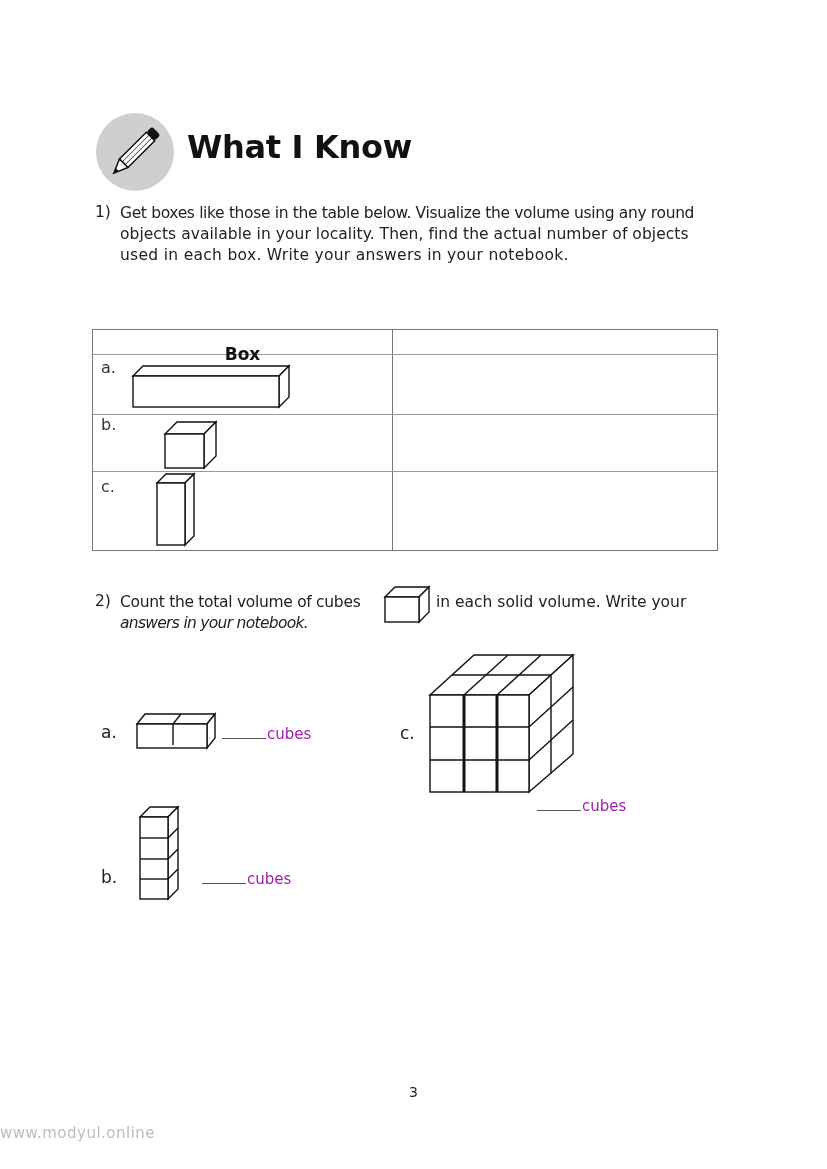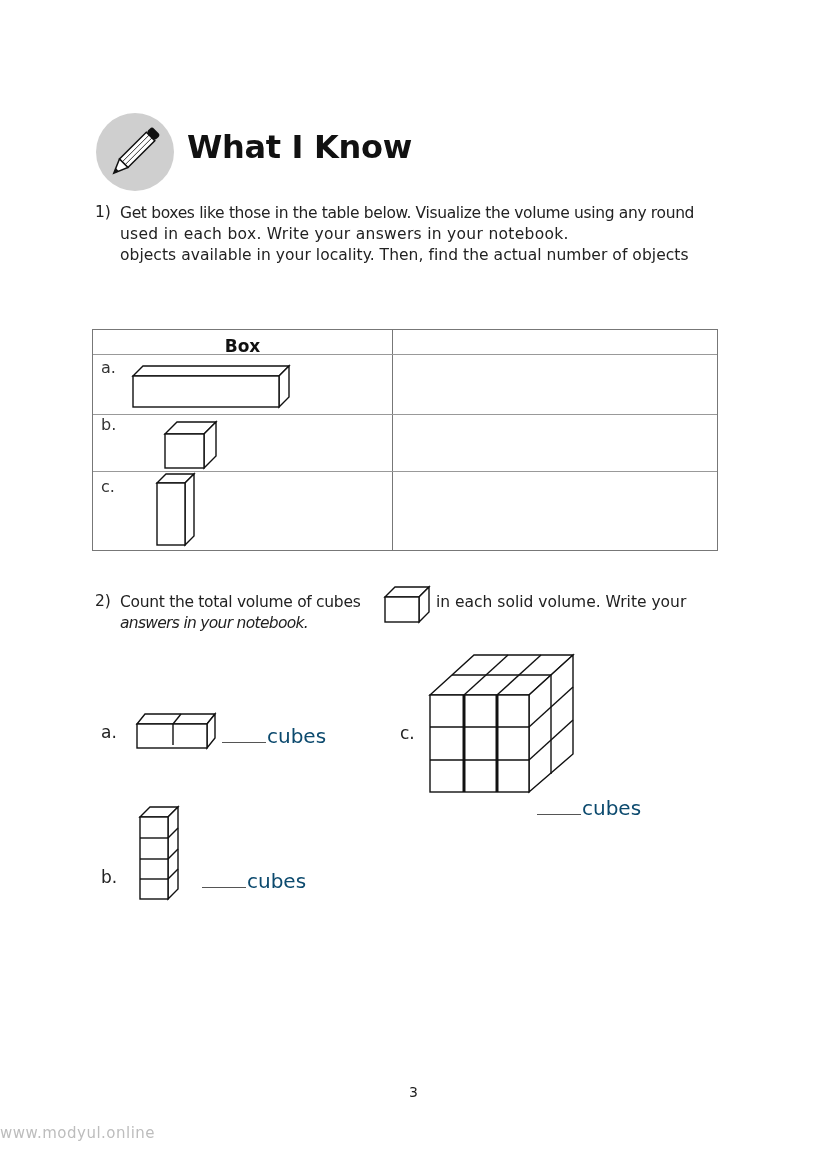--- a/index.html
+++ b/index.html
@@ -9,26 +9,26 @@
 
   .icon-circle { left: 96px; top: 113px; width: 78px; height: 78px; border-radius: 50%; background: #cfcfcf; }
   .section-title { left: 187px; top: 128px; font-size: 32px; font-weight: bold; letter-spacing: -0.3px; color: #111; }
 
   .q-num { font-size: 15.5px; color: #222; }
   .q-text { font-size: 15.5px; color: #222; line-height: 21px; }
 
   .tbl { left: 92px; top: 329px; width: 626px; height: 222px; border: 1px solid #777; box-sizing: border-box; }
   .tbl .vline { position: absolute; left: 299px; top: 0; bottom: 0; border-left: 1px solid #777; }
   .tbl .hline { position: absolute; left: 0; right: 0; border-top: 1px solid #999; }
-  .tbl .hdr { position: absolute; top: 6px; font-size: 17px; font-weight: bold; text-align: center; color: #111; }
+  .tbl .hdr { position: absolute; top: 14px; font-size: 17px; font-weight: bold; text-align: center; color: #111; }
   .row-label { position: absolute; font-size: 16px; color: #333; }
 
   .lbl-big { font-size: 17px; color: #222; }
   .blank { display: inline-block; width: 44px; border-bottom: 1.6px solid #555; margin-right: 1px; vertical-align: baseline; }
-  .cubes-text { font-size: 20px; color: #0c4a6e; }
+  .cubes-text { font-size: 15px; color: #a21caf; }
 
   .page-num { left: 0; width: 827px; text-align: center; top: 1084px; font-size: 14px; color: #222; }
   .watermark { left: 0; width: 827px; text-align: left; top: 1124px; font-size: 15px; color: #bdbdbd; letter-spacing: 0.5px; }
   svg { position: absolute; overflow: visible; }
   svg .s { fill: #fff; stroke: #111; stroke-width: 1.4; stroke-linejoin: miter; }
   svg .l { fill: none; stroke: #111; stroke-width: 1.4; }
   svg .lt { fill: none; stroke: #111; stroke-width: 3; }
 </style>
 </head>
 <body>
@@ -43,22 +43,22 @@
       <polygon points="-6,16 6,16 0,30" fill="#fff" stroke="#111" stroke-width="1.5"></polygon>
       <polygon points="-2.2,25 2.2,25 0,30" fill="#111"></polygon>
     </g>
   </svg>
 </div>
 <div class="abs section-title">What I Know</div>
 
 <div class="abs q-num" style="left:95px;top:203px;">1)</div>
 <div class="abs q-text" style="left:120px;top:203px;width:600px;">
   <div style="letter-spacing:-0.35px;">Get boxes like those in the table below. Visualize the volume using any round</div>
+  <div style="letter-spacing:0.05px;">objects available in your locality. Then, find the actual number of objects</div>
   <div style="letter-spacing:0.3px;">used in each box. Write your answers in your  notebook.</div>
-  <div style="letter-spacing:0.05px;">objects available in your locality. Then, find the actual number of objects</div>
 </div>
 
 <div class="abs tbl">
   <div class="vline"></div>
   <div class="hline" style="top:24px;"></div>
   <div class="hline" style="top:84px;"></div>
   <div class="hline" style="top:141px;"></div>
   <div class="hdr" style="left:0;width:299px;">Box</div>
 
   <div class="row-label" style="left:8px;top:28px;">a.</div>

